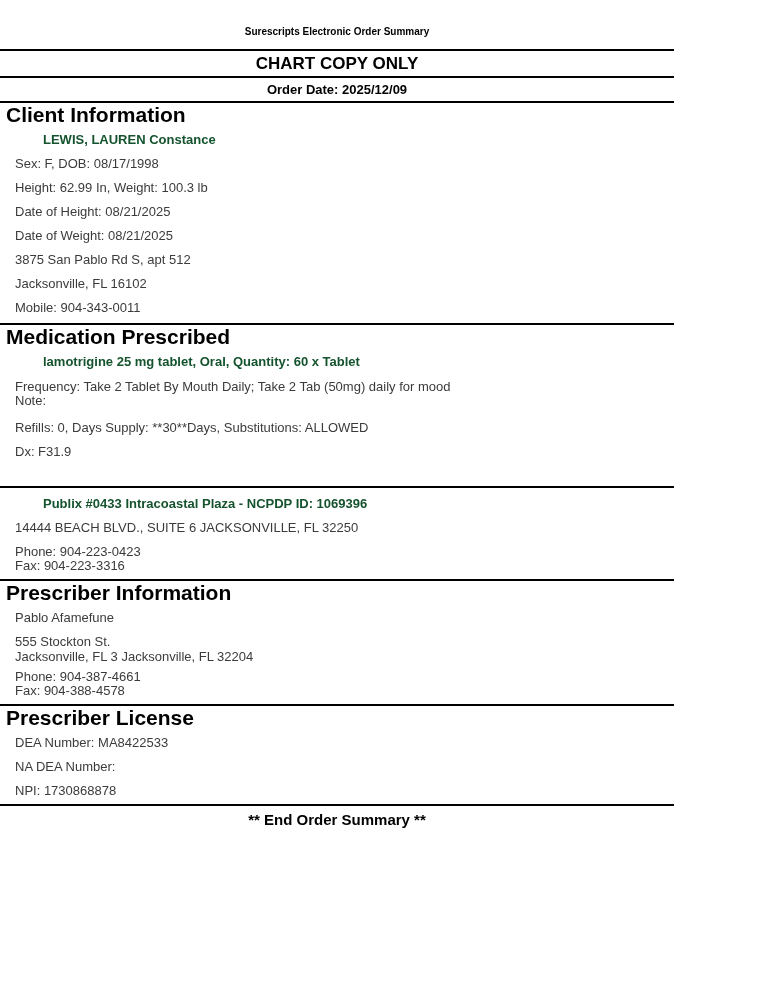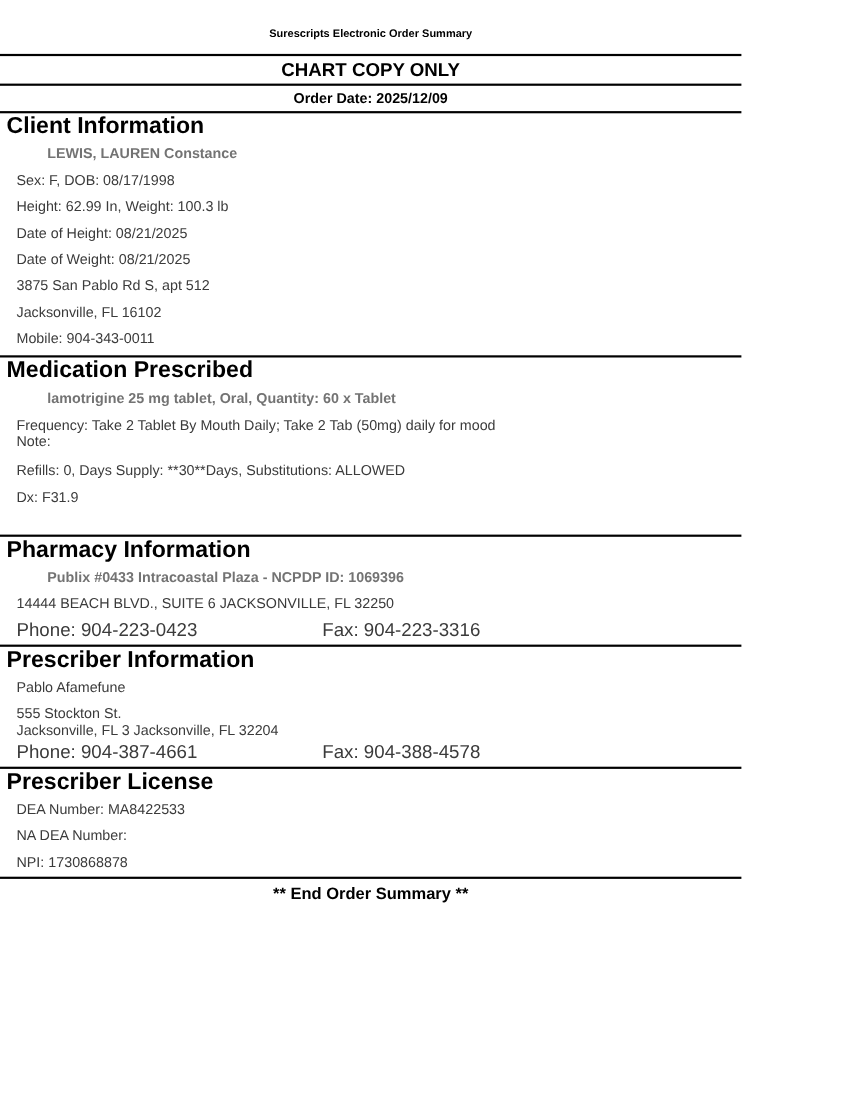--- a/index.html
+++ b/index.html
@@ -50,31 +50,32 @@
     margin: 3px 0 0 6px;
   }
   .row {
     font-size: 13px;
     color: #3b3b3b;
     line-height: 14px;
     margin: 10px 0 0 15px;
   }
   .row.bold {
     font-weight: bold;
-    color: #737373;
+    color: #14532d;
     margin-top: 9px;
     margin-left: 43px;
   }
   .row.first { margin-top: 9px; }
   .phone-fax {
     display: flex;
-    font-size: 17px;
+    font-size: 13px;
     color: #3b3b3b;
     line-height: 14px;
     margin: 10px 0 0 15px;
+    flex-direction: column;
   }
   .phone-col { width: 278px; }
   .addr-block {
     font-size: 13px;
     color: #3b3b3b;
     line-height: 15px;
     margin: 9px 0 0 15px;
   }
   .spacer-med { height: 27px; }
   .rule-sect { margin-top: 8px; }
@@ -115,21 +116,20 @@
 
     <div class="section-heading">Medication Prescribed</div>
     <div class="row bold first">lamotrigine 25 mg tablet, Oral, Quantity: 60 x Tablet</div>
     <div class="row" style="margin-top:11px;">Frequency: Take 2 Tablet By Mouth Daily; Take 2 Tab (50mg) daily for mood</div>
     <div class="row" style="margin-top:0;">Note:</div>
     <div class="row" style="margin-top:13px;">Refills: 0, Days Supply: **30**Days, Substitutions: ALLOWED</div>
     <div class="row">Dx: F31.9</div>
     <div class="spacer-med"></div>
     <hr class="rule">
 
-    <div class="section-heading">Pharmacy Information</div>
     <div class="row bold first">Publix #0433 Intracoastal Plaza - NCPDP ID: 1069396</div>
     <div class="row">14444 BEACH BLVD., SUITE 6 JACKSONVILLE, FL 32250</div>
     <div class="phone-fax">
       <span class="phone-col">Phone: 904-223-0423</span>
       <span>Fax: 904-223-3316</span>
     </div>
     <hr class="rule rule-tight">
 
     <div class="section-heading">Prescriber Information</div>
     <div class="row first">Pablo Afamefune</div>

